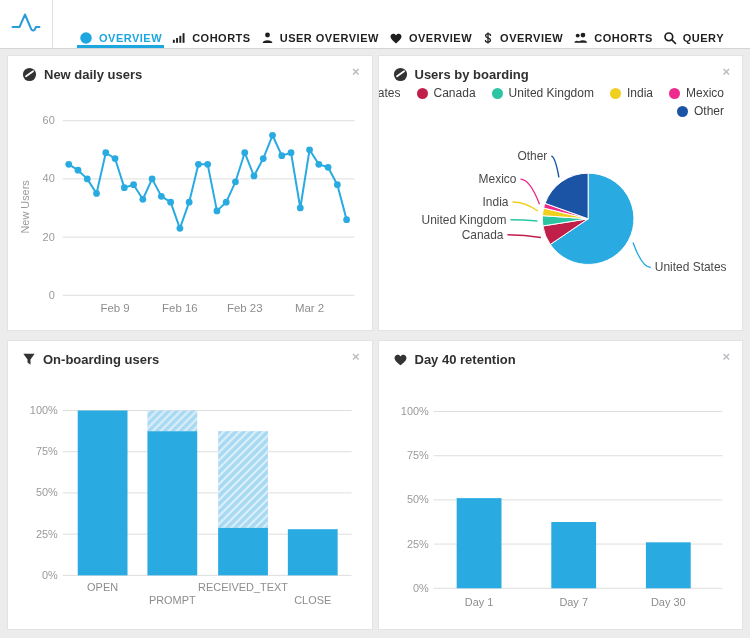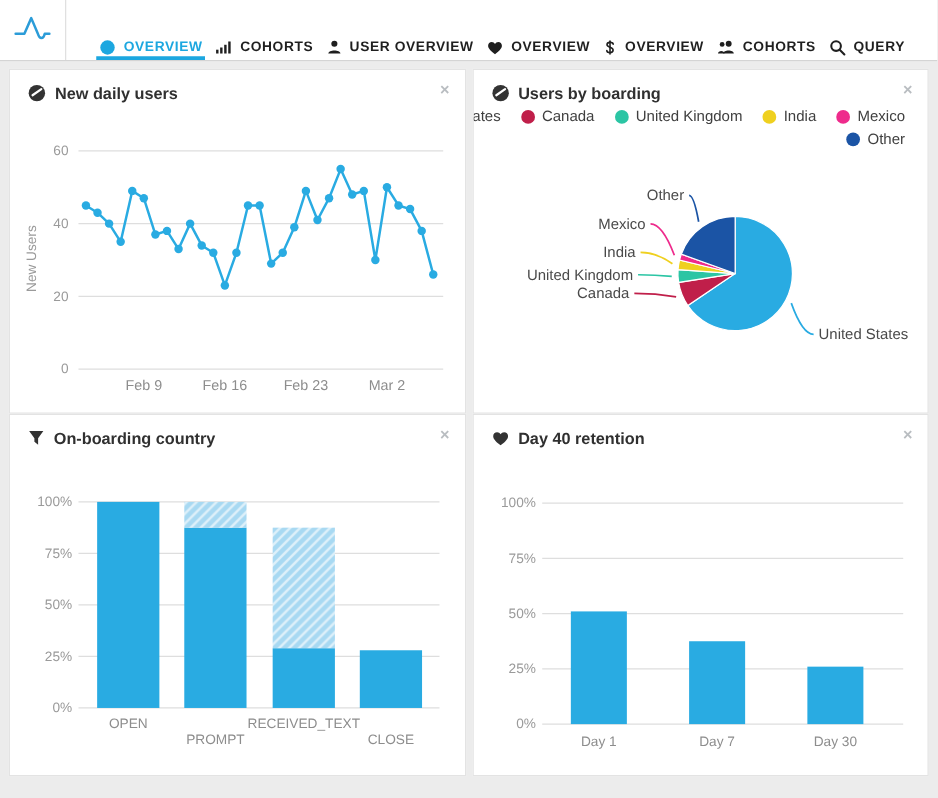--- a/index.html
+++ b/index.html
@@ -35,21 +35,21 @@
   .nav-item.active svg .f { fill:#1CA7E0; stroke:none; }
   .nav-item.active::after {
     content:""; position:absolute; left:-2px; right:-2px; bottom:0;
     height:3px; background:#1CA7E0;
   }
   
   main {
     display:grid;
     grid-template-columns:1fr 1fr;
     grid-template-rows:276px 290px;
-    gap:0 5px;
+    gap:9px 5px;
     padding:6px 7px 0;
   }
   .panel {
     position:relative; background:#fff;
     border:1px solid #e3e3e3;
     overflow:hidden;
   }
   .panel-header {
     position:relative; z-index:2;
     display:flex; align-items:center; gap:7px;
@@ -282,21 +282,21 @@
         <path d="M173,101 Q176.83736607289637,101 180.67473214579277,122.2743644113238" fill="none" stroke="#1B54A5" stroke-width="1.4"></path>
         <text x="169" y="105" text-anchor="end" font-size="12" fill="#4a4a4a">Other</text>
       </svg>
   </section>
 
   <section class="panel">
     <div class="panel-header">
       <svg width="14" height="15" viewBox="0 0 16 16">
           <path d="M1.5,1.5 H14.5 L9.7,8 V14 L6.3,11.3 V8 Z" fill="#333"></path>
         </svg>
-      <span class="panel-title">On-boarding country</span>
+      <span class="panel-title">On-boarding users</span>
     </div>
     <span class="close-btn">×</span>
     <svg class="chart-svg" id="chart-funnel" width="100%" height="100%" viewBox="0 0 365 290" preserveAspectRatio="none">
         <line x1="55" y1="236" x2="345" y2="236" stroke="#dedede" stroke-width="1"></line>
         <text x="50" y="239.5" text-anchor="end" font-size="11" fill="#9a9a9a">0%</text>
         <line x1="55" y1="194.5" x2="345" y2="194.5" stroke="#dedede" stroke-width="1"></line>
         <text x="50" y="198" text-anchor="end" font-size="11" fill="#9a9a9a">25%</text>
         <line x1="55" y1="153" x2="345" y2="153" stroke="#dedede" stroke-width="1"></line>
         <text x="50" y="156.5" text-anchor="end" font-size="11" fill="#9a9a9a">50%</text>
         <line x1="55" y1="111.5" x2="345" y2="111.5" stroke="#dedede" stroke-width="1"></line>

